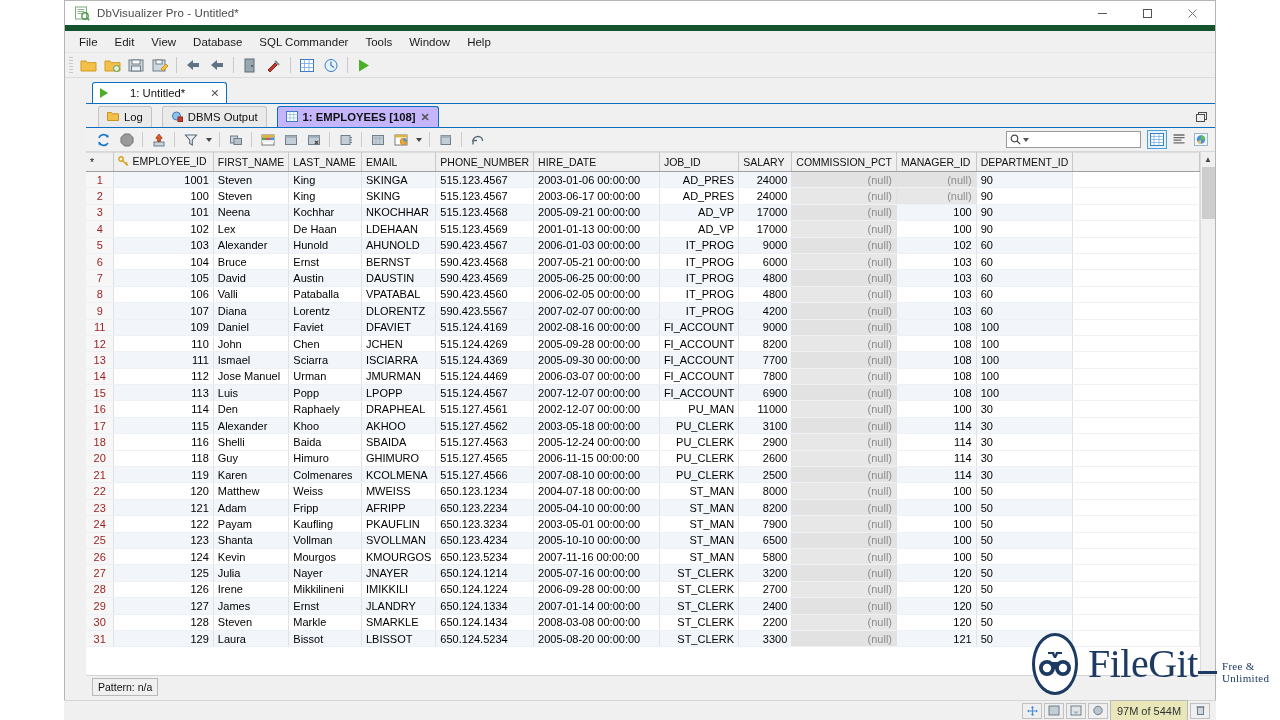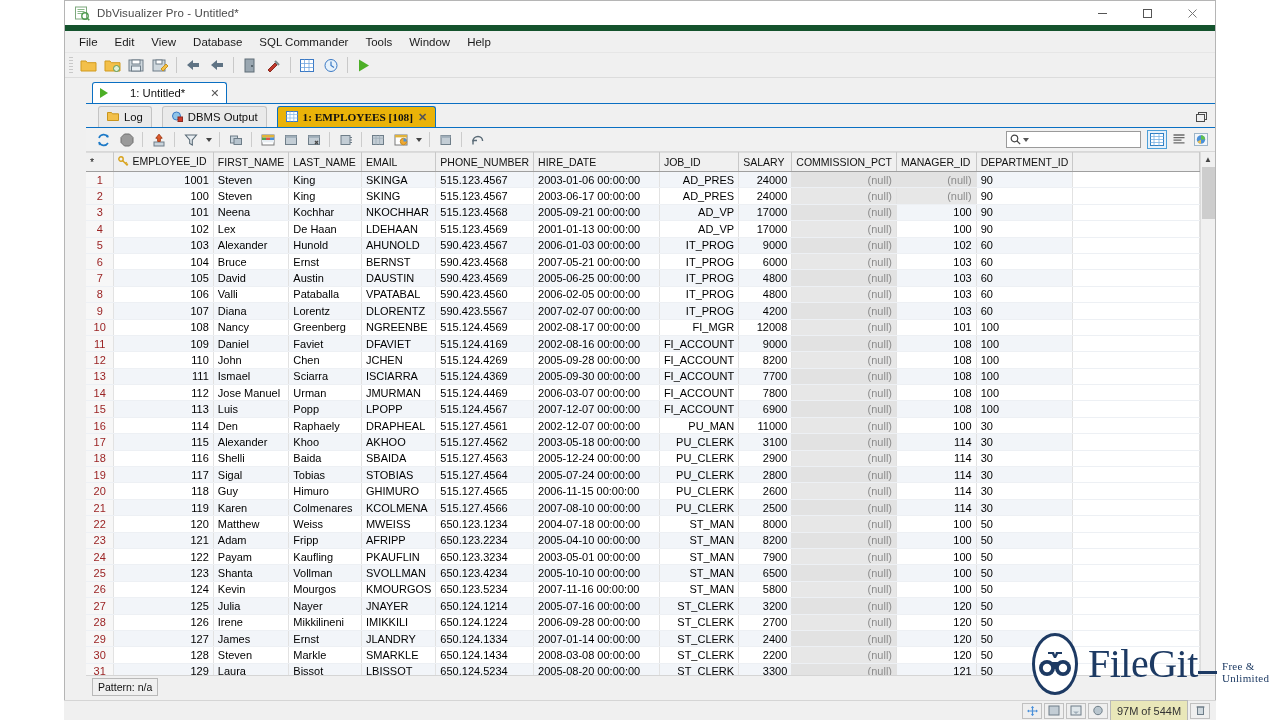--- a/index.html
+++ b/index.html
@@ -116,21 +116,21 @@
     height: 24px; flex: 0 0 24px; background:#f0f0f0;
     display:flex; align-items: flex-end; padding-left: 12px; gap: 10px;
     border-bottom: 1px solid #0a6fc2; position: relative;
   }
   .subtab {
     height: 21px; display:flex; align-items:center; gap:5px;
     padding: 0 8px; font-size:11.3px; color:#111;
     background:#eaeaea; border:1px solid #c4c4c4; border-bottom:none;
     border-radius: 3px 3px 0 0;
   }
-  .subtab.active { background:#eab308; border-color:#0a6fc2; font-weight:bold;font-family:Liberation Serif, serif; }
+  .subtab.active { background:#c4b5fd; border-color:#0a6fc2; font-weight:bold; }
   .subtab .closex { font-size:11px; color:#555; }
   .restore-btn {
     position:absolute; right:6px; bottom:2px; width:16px;height:16px;
     display:flex;align-items:center;justify-content:center;
   }
 
   
   .restoolbar {
     height: 24px; flex: 0 0 24px; background: #f1f1f1;
     display:flex; align-items:center; padding-left:6px;
@@ -739,35 +739,20 @@
                 <td>DLORENTZ</td>
                 <td>590.423.5567</td>
                 <td>2007-02-07 00:00:00</td>
                 <td class="num">IT_PROG</td>
                 <td class="num">4200</td>
                 <td class="nullc">(null)</td>
                 <td class="num">103</td>
                 <td>60</td>
                 <td class="pad"></td>
               </tr>
-              <tr class="even">
-                <td class="rownum">10</td>
-                <td class="num">108</td>
-                <td>Nancy</td>
-                <td>Greenberg</td>
-                <td>NGREENBE</td>
-                <td>515.124.4569</td>
-                <td>2002-08-17 00:00:00</td>
-                <td class="num">FI_MGR</td>
-                <td class="num">12008</td>
-                <td class="nullc">(null)</td>
-                <td class="num">101</td>
-                <td>100</td>
-                <td class="pad"></td>
-              </tr>
               <tr class="odd">
                 <td class="rownum">11</td>
                 <td class="num">109</td>
                 <td>Daniel</td>
                 <td>Faviet</td>
                 <td>DFAVIET</td>
                 <td>515.124.4169</td>
                 <td>2002-08-16 00:00:00</td>
                 <td class="num">FI_ACCOUNT</td>
                 <td class="num">9000</td>
@@ -869,35 +854,20 @@
               <tr class="even">
                 <td class="rownum">18</td>
                 <td class="num">116</td>
                 <td>Shelli</td>
                 <td>Baida</td>
                 <td>SBAIDA</td>
                 <td>515.127.4563</td>
                 <td>2005-12-24 00:00:00</td>
                 <td class="num">PU_CLERK</td>
                 <td class="num">2900</td>
-                <td class="nullc">(null)</td>
-                <td class="num">114</td>
-                <td>30</td>
-                <td class="pad"></td>
-              </tr>
-              <tr class="odd">
-                <td class="rownum">19</td>
-                <td class="num">117</td>
-                <td>Sigal</td>
-                <td>Tobias</td>
-                <td>STOBIAS</td>
-                <td>515.127.4564</td>
-                <td>2005-07-24 00:00:00</td>
-                <td class="num">PU_CLERK</td>
-                <td class="num">2800</td>
                 <td class="nullc">(null)</td>
                 <td class="num">114</td>
                 <td>30</td>
                 <td class="pad"></td>
               </tr>
               <tr class="even">
                 <td class="rownum">20</td>
                 <td class="num">118</td>
                 <td>Guy</td>
                 <td>Himuro</td>

